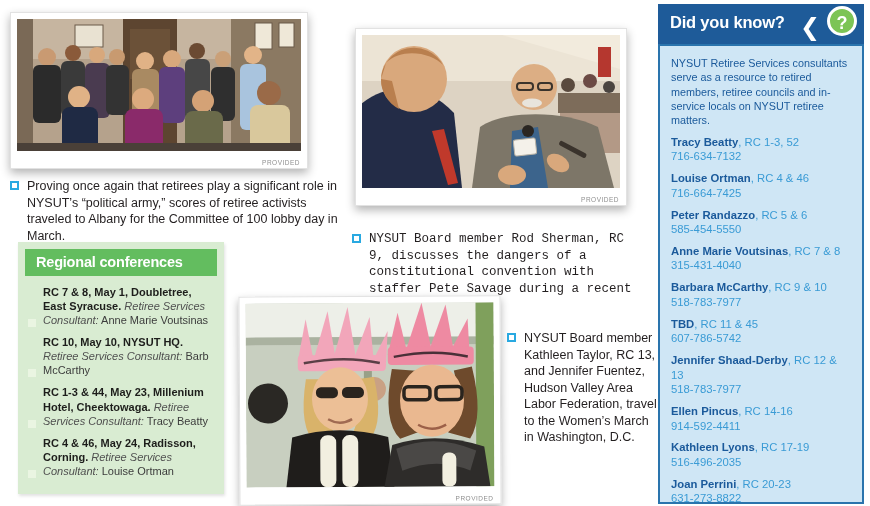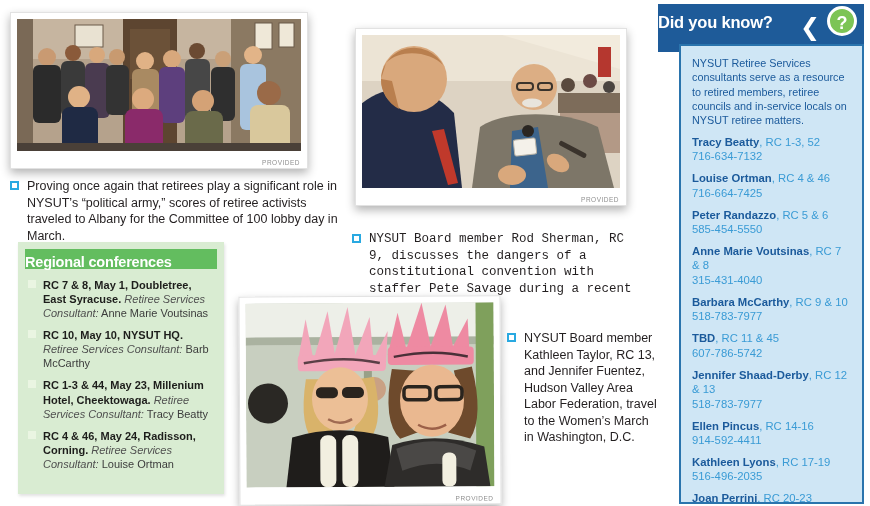--- a/index.html
+++ b/index.html
@@ -23,44 +23,44 @@
              font-size:12.5px; line-height:1.32; font-weight:500; }
   .sq-bullet { flex:0 0 auto; width:9px; height:9px; margin-top:3px; background:#fff;
                border:2.5px solid var(--accent_cyan,#29a9e1); }
   #caption-lobby  { left:10px;  top:178px; width:338px;justify-content:flex-end; }
   #caption-rod    { left:352px; top:231px; width:282px;font-family:Liberation Mono, monospace; }
   #caption-march  { left:507px; top:330px; width:150px;justify-content:flex-end; }
 
   
   .conf-box { position:absolute; left:18px; top:242px; width:206px; height:252px;
               background:var(--green_light,#d9ecd2); box-shadow:1px 2px 3px rgba(0,0,0,.12); }
-  .conf-header { margin:7px 7px 0 7px; height:20px; background:var(--green,#63bd5f);
+  .conf-header { margin:7px 7px 0 7px; height:27px; background:var(--green,#63bd5f);
                  color:#fff; font-weight:bold; font-size:14.5px; line-height:27px;
-                 letter-spacing:-.2px; }
+                 padding-left:11px; letter-spacing:-.2px; }
   .conf-list { padding:9px 9px 0 10px; }
-  .conf-item { display:flex; gap:7px; margin-bottom:8px; font-size:11px; line-height:1.28; }
+  .conf-item { display:flex; gap:7px; margin-bottom:8px; font-size:11px; line-height:1.28;align-items:flex-end; }
   .conf-item .sq-bullet-g { flex:0 0 auto; width:8px; height:8px; margin-top:2px;
                             background:var(--green_bullet,#eaf5e2); }
   .conf-item b { color:#1d1d1b; }
   .conf-item i { color:#4f4f4f; }
   .conf-item .c-name { color:#3c3c3c; }
 
   
   .dyk { position:absolute; left:658px; top:4px; width:206px; height:500px; }
   .dyk-header { position:relative; height:48px; background:var(--blue_dark,#1e5b99);
                 color:#fff; font-weight:bold; font-size:16.5px; line-height:36px;
-                letter-spacing:-.2px; }
+                padding-left:12px; letter-spacing:-.2px; }
   .dyk-chevron { position:absolute; right:44px; top:50%; transform:translateY(-54%);
                  color:#fff; font-size:24px; font-weight:bold; line-height:1; }
   .dyk-qcircle { position:absolute; right:7px; top:2px; width:30px; height:30px;
                  background:var(--qmark_green,#7cc456); border:3px solid #fff; border-radius:50%;
                  color:#fff; font-weight:bold; font-size:18px; text-align:center; line-height:29px; }
   .dyk-body { position:absolute; top:40px; left:0; right:0; bottom:0;
               background:var(--blue_light,#cfe6f5); border:2px solid var(--blue_border,#2a74ad);
-              padding:10px 11px; overflow:hidden;margin-left:21px; }
+              padding:10px 11px; overflow:hidden; }
   .dyk-intro { color:var(--blue_text,#1b5a9b); font-size:10.8px; line-height:1.32;
                font-weight:500; margin-bottom:4px; }
   .consultant { margin-top:7.5px; font-size:11.3px; line-height:1.28; }
   .consultant b { color:var(--blue_text,#1b5a9b); }
   .consultant .lt { color:var(--blue_accent,#3a9bd5); }
 </style>
 </head>
 <body>
 
 <div class="canvas">

